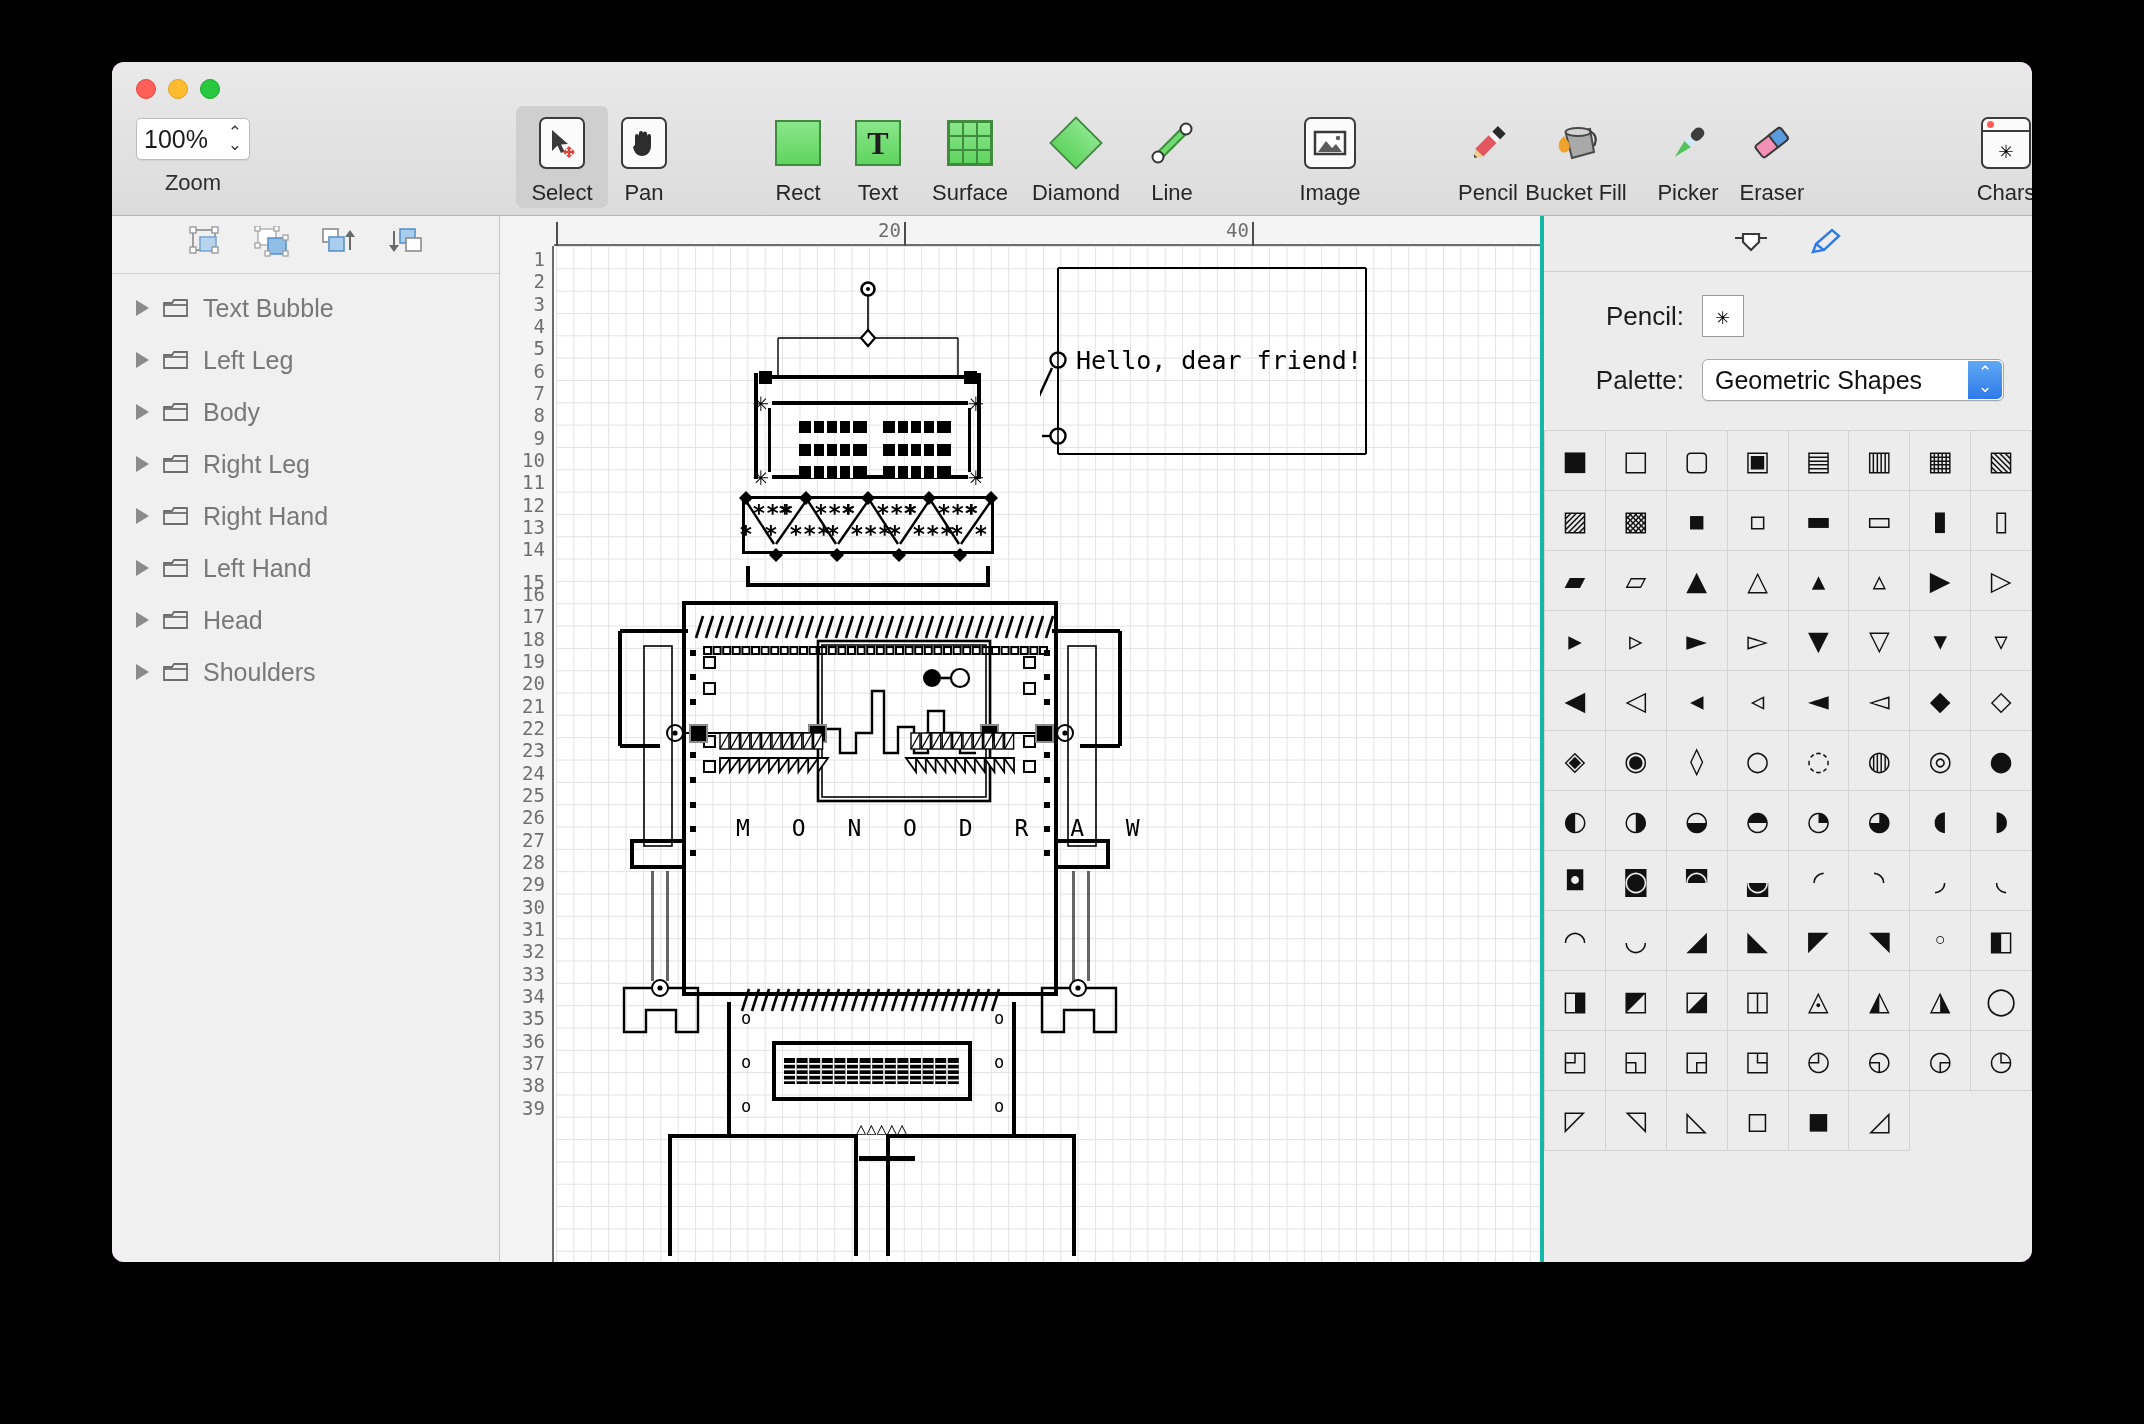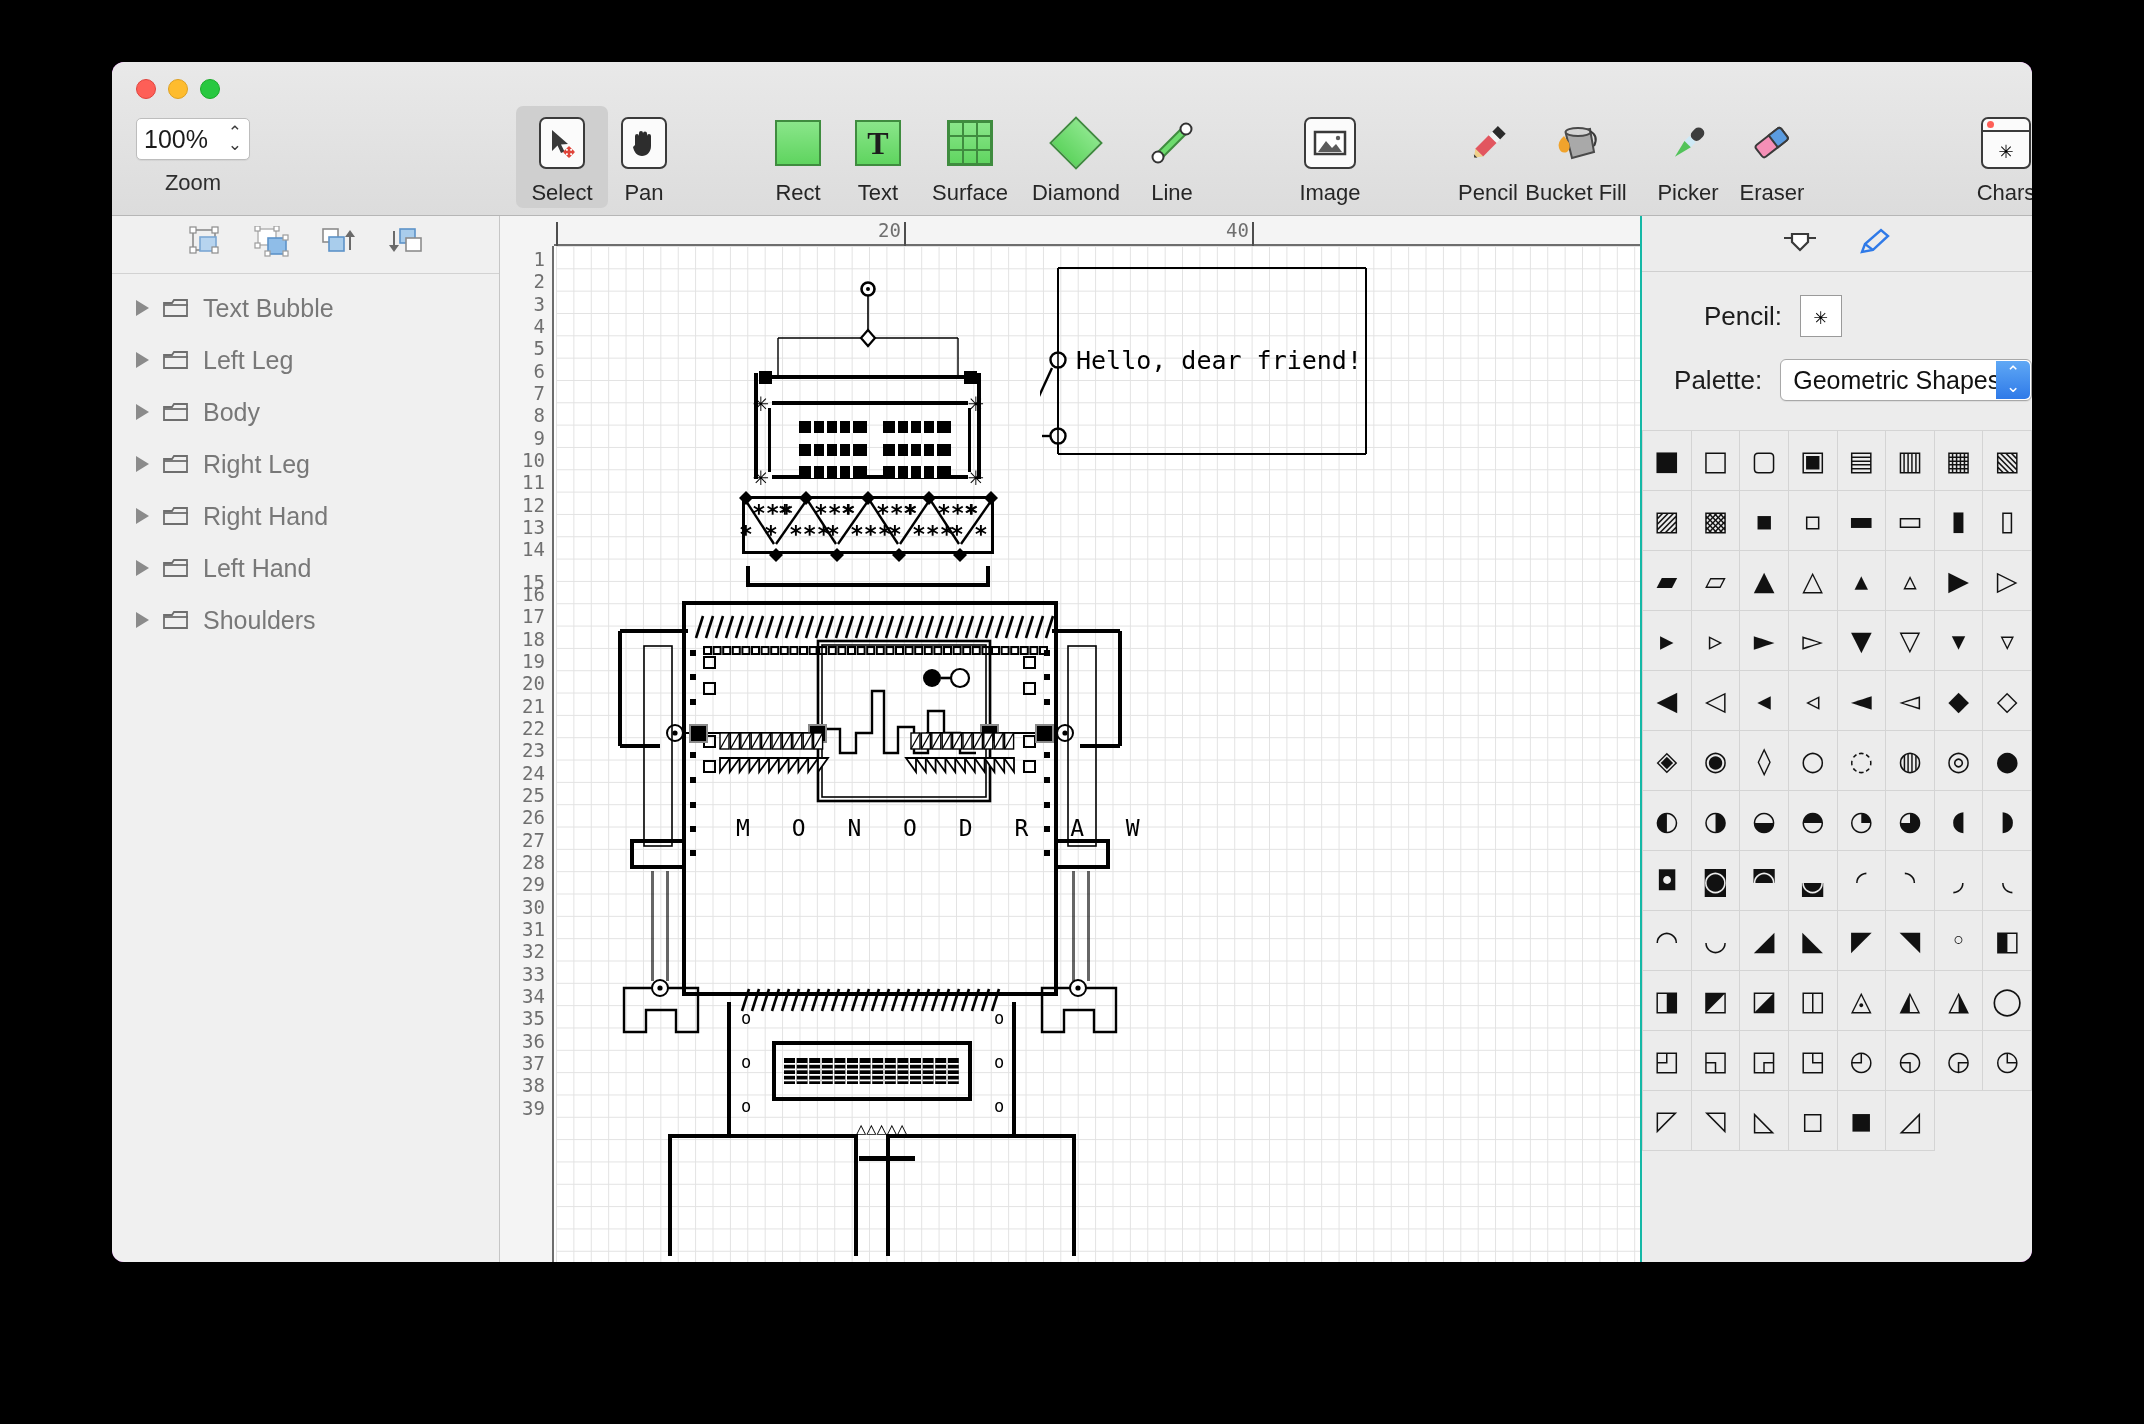--- a/index.html
+++ b/index.html
@@ -133,22 +133,22 @@
     position: absolute; top: 30px; left: 56px; right: 0; bottom: 0;
     background-image:
       linear-gradient(to right, #e2e2e2 1px, transparent 1px),
       linear-gradient(to bottom, #e2e2e2 1px, transparent 1px);
     background-size: 17.4px 22.33px;
     overflow: hidden;
   }
 
   
   .rightpanel {
-    width: 392px; background: #ececec;
-    border-left: 2px solid #14b8a6;
+    width: 492px; background: #ececec;
+    border-left: 4px solid #14b8a6;
     display: flex; flex-direction: column;
   }
   .rp-toolbar {
     height: 56px; border-bottom: 1px solid #cfcfcf;
     display: flex; align-items: center; justify-content: center; gap: 42px;
   }
   .rp-row { display: flex; align-items: center; padding: 0 0 0 22px; height: 64px; }
   .rp-row.first { margin-top: 12px; }
   .rp-label { font-size: 26px; color: #1c1c1c; width: 118px; text-align: right; margin-right: 18px; }
   .pencil-swatch {
@@ -446,20 +446,28 @@
               </svg></span>
             <span class="layer-label">Right Hand</span>
           </div>
           <div class="layer-row">
             <span class="disc"></span>
             <span class="folder-ic"><svg width="26" height="20" viewBox="0 0 26 20">
                 <path d="M1 5 h8 l2 -3 h13 v16 h-23 z" fill="none" stroke="#6e6e6e" stroke-width="1.8"></path>
                 <line x1="1" y1="7" x2="25" y2="7" stroke="#6e6e6e" stroke-width="1.8"></line>
               </svg></span>
             <span class="layer-label">Left Hand</span>
+          </div>
+          <div class="layer-row">
+            <span class="disc"></span>
+            <span class="folder-ic"><svg width="26" height="20" viewBox="0 0 26 20">
+                <path d="M1 5 h8 l2 -3 h13 v16 h-23 z" fill="none" stroke="#6e6e6e" stroke-width="1.8"></path>
+                <line x1="1" y1="7" x2="25" y2="7" stroke="#6e6e6e" stroke-width="1.8"></line>
+              </svg></span>
+            <span class="layer-label">Head</span>
           </div>
           <div class="layer-row">
             <span class="disc"></span>
             <span class="folder-ic"><svg width="26" height="20" viewBox="0 0 26 20">
                 <path d="M1 5 h8 l2 -3 h13 v16 h-23 z" fill="none" stroke="#6e6e6e" stroke-width="1.8"></path>
                 <line x1="1" y1="7" x2="25" y2="7" stroke="#6e6e6e" stroke-width="1.8"></line>
               </svg></span>
             <span class="layer-label">Shoulders</span>
           </div>
         </div>

